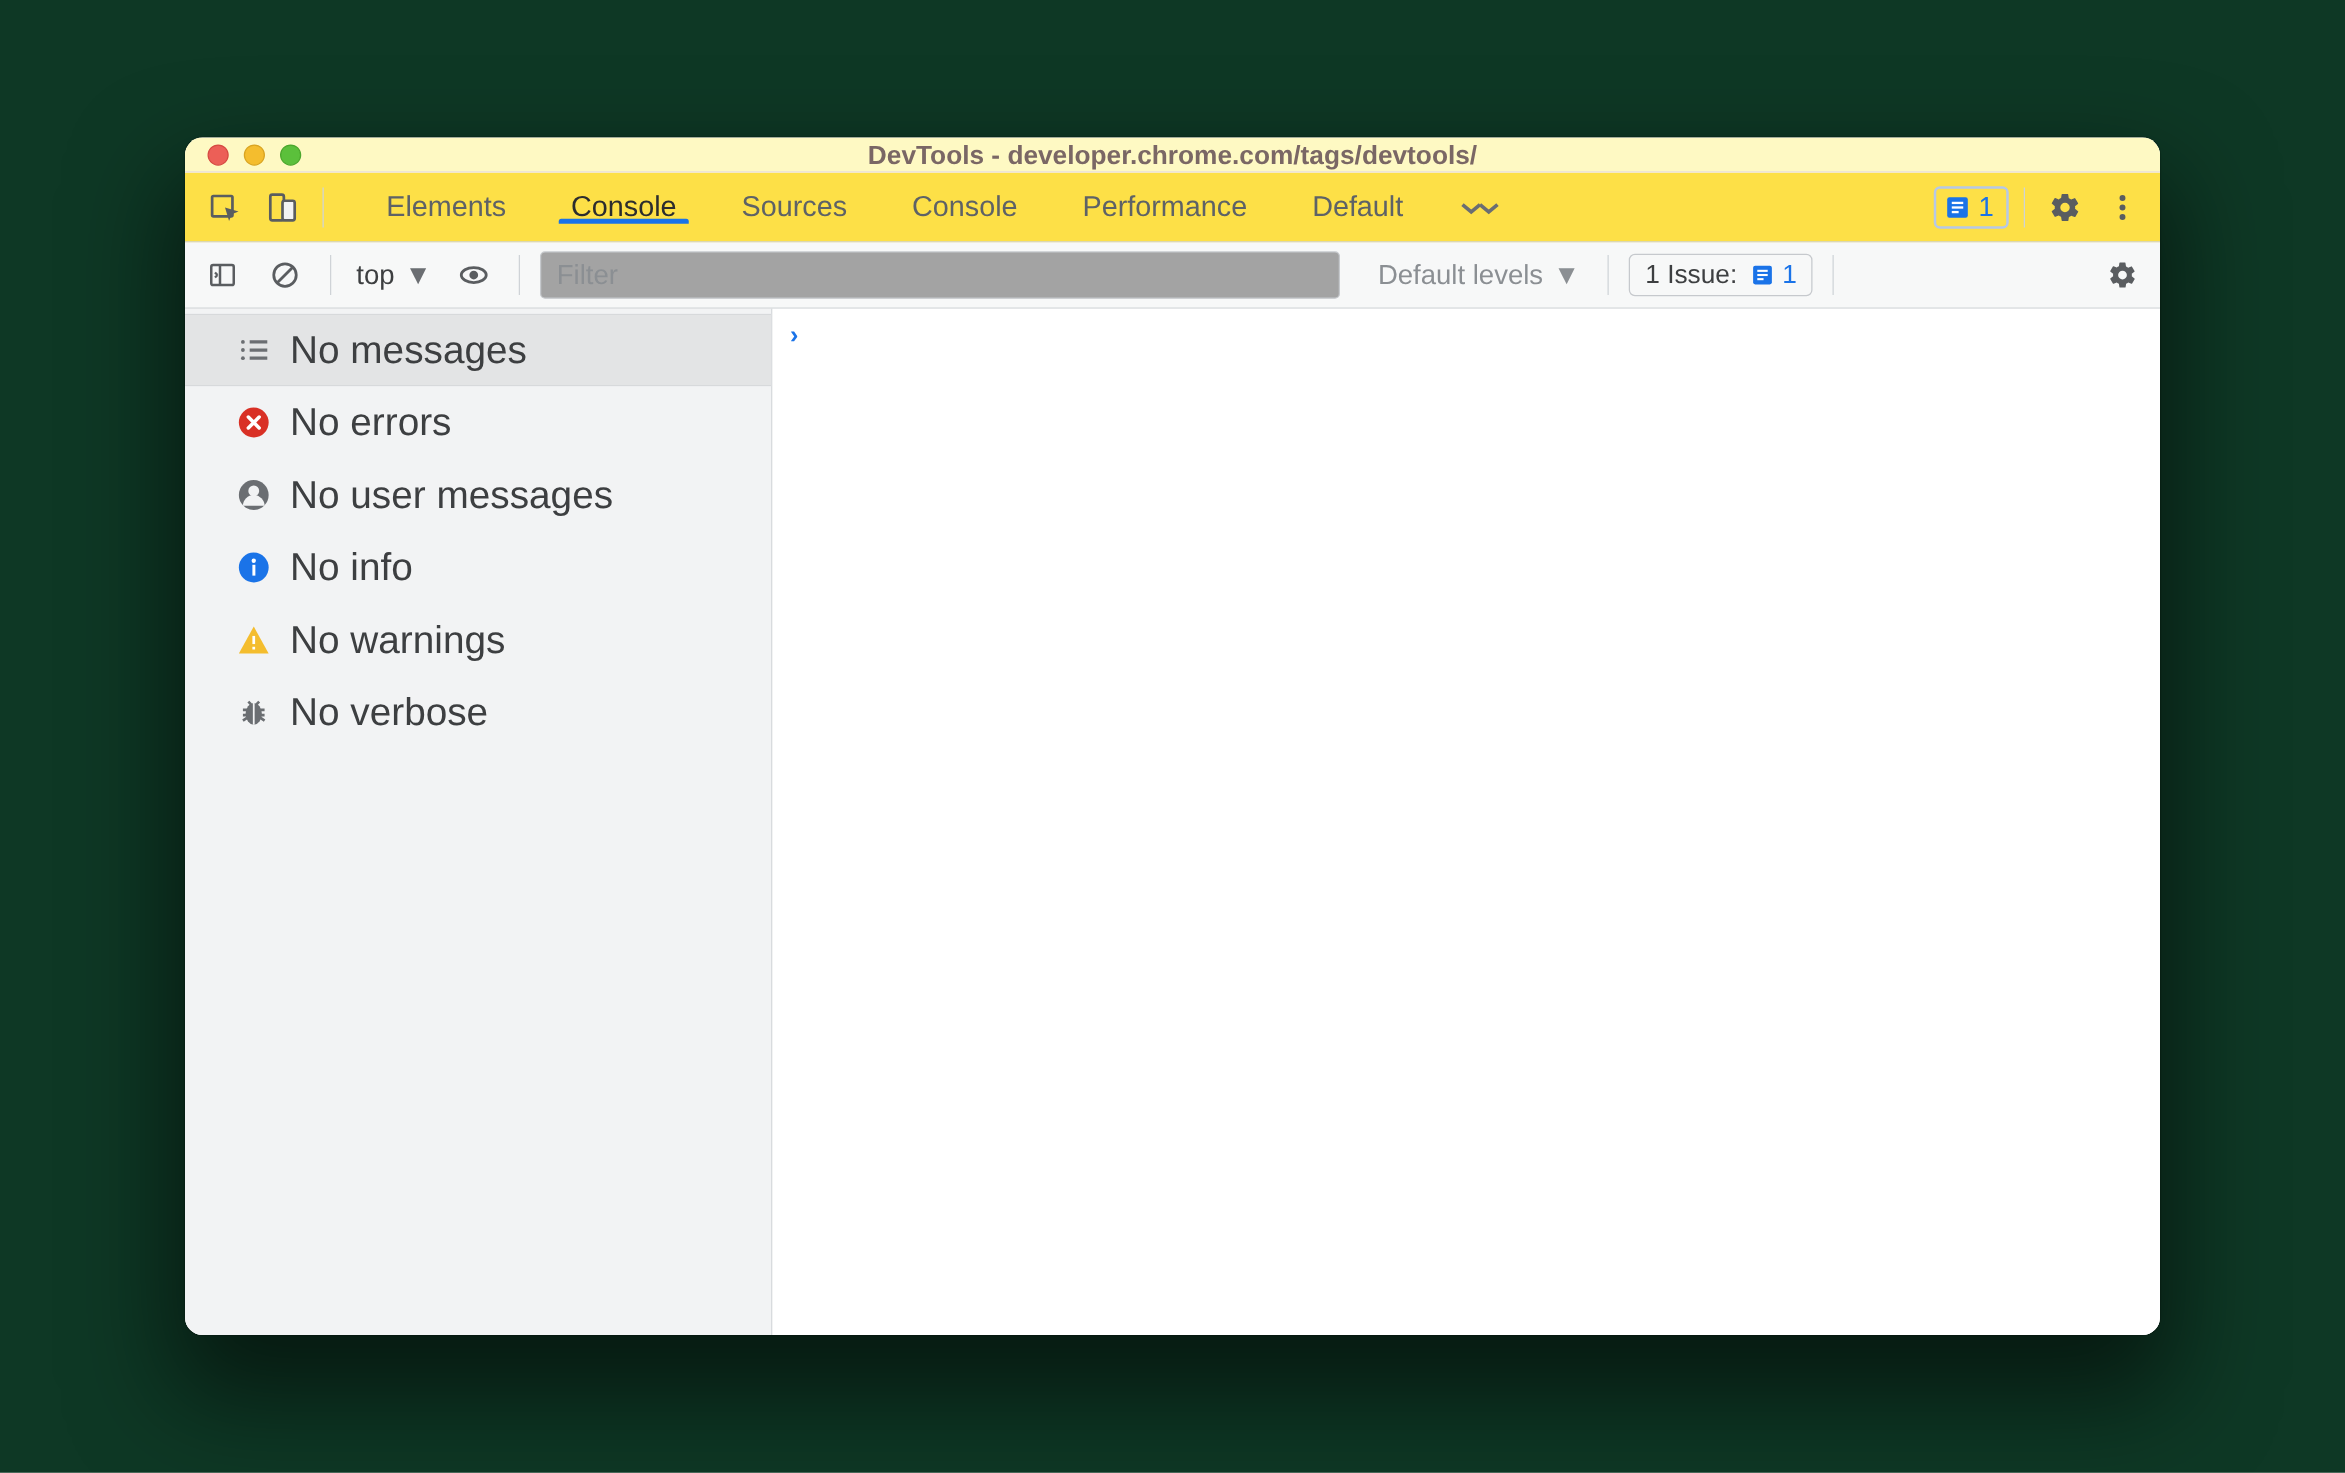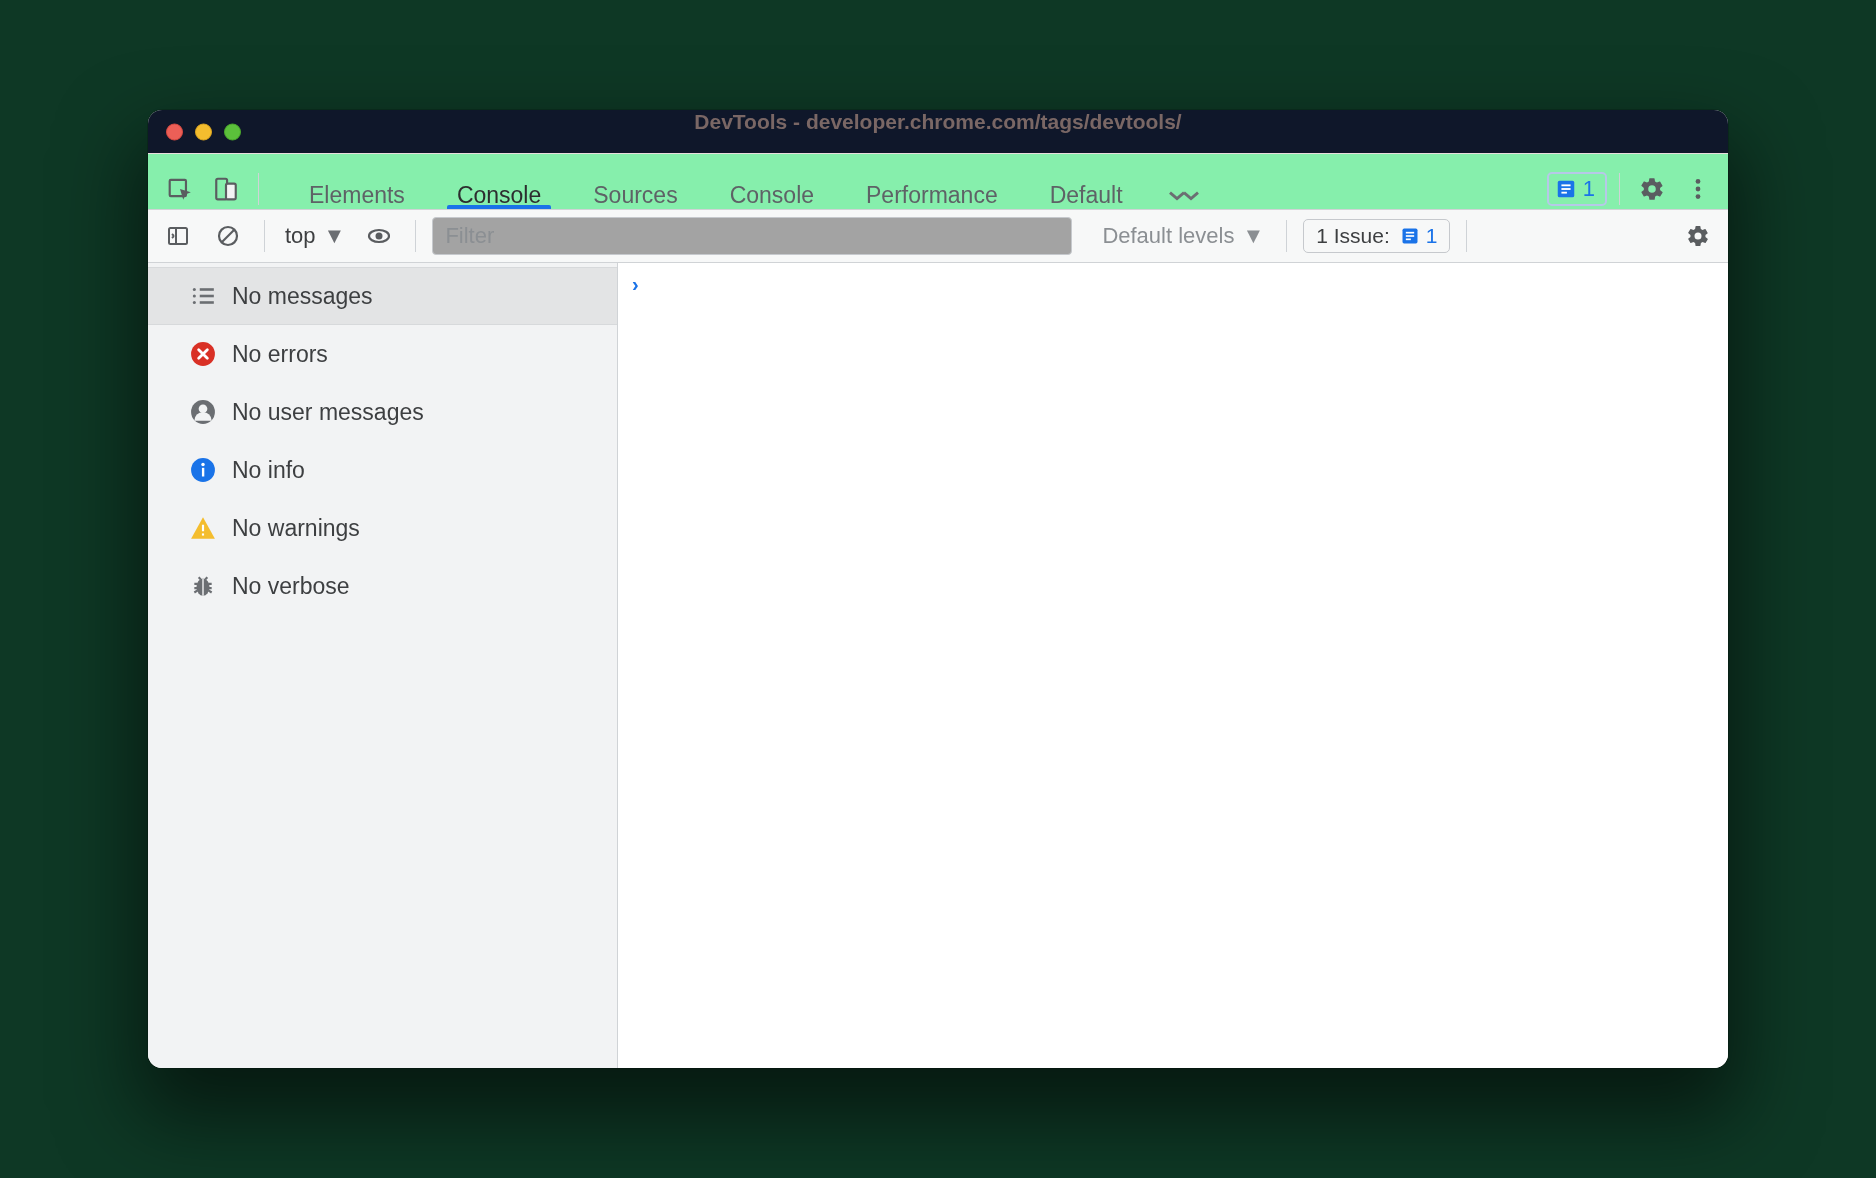--- a/index.html
+++ b/index.html
@@ -18,23 +18,23 @@
     height: 958px;
     background: #ffffff;
     border-radius: 14px;
     box-shadow: 0 40px 80px 10px rgba(0,0,0,0.55), 0 0 0 1px rgba(0,0,0,0.15);
     overflow: hidden;
     display: flex; flex-direction: column;
   }
 
   
   .titlebar {
-    height: 44px;
-    background: #0f172a;
-    display: flex; align-items: flex-start;
+    height: 28px;
+    background: #fef9c3;
+    display: flex; align-items: flex-end;
     position: relative;
     border-bottom: 1px solid #e9dedd;
   }
   .traffic-lights {
     display: flex; gap: 12px;
     position: absolute; left: 18px; top: 50%; transform: translateY(-50%);
   }
   .tl { width: 17px; height: 17px; border-radius: 50%; }
   .tl.red   { background: #ec5f57; border: 1px solid #d64a42; }
   .tl.yellow{ background: #f4bd2e; border: 1px solid #d9a420; }
@@ -42,23 +42,23 @@
   .title {
     margin: 0 auto;
     font-size: 21px;
     font-weight: 600;
     color: #7a6765;
   }
 
   
   .tabstrip {
     height: 56px;
-    background: #86efac;
+    background: #fde047;
     border-bottom: 1px solid #d0d3d6;
-    display: flex; align-items: flex-end;
+    display: flex; align-items: center;
     padding: 0 4px 0 10px;
     color: #555;
     font-size: 23px;
   }
   .tool-icons-left { display:flex; align-items:center; gap:6px; padding:0 10px 0 2px;}
   .iconbtn {
     width: 40px; height: 40px;
     display: flex; align-items: center; justify-content: center;
     color: #5a5d60; border-radius:4px; cursor:pointer;
   }
@@ -114,21 +114,21 @@
     padding:4px 12px; color:#3d3f41; font-size:21px;
   }
   .issues-inner { display:flex; align-items:center; gap:6px; color:#1a73e8; }
 
   
   .body {
     flex:1; display:flex; min-height:0;
   }
   .sidebar {
     width: 470px; background:#f2f3f4; border-right:1px solid #d0d3d6;
-    font-size:23px; color:#3d3f41;
+    font-size:31px; color:#3d3f41;
     padding-top:4px;
   }
   .side-item {
     display:flex; align-items:center; gap:16px;
     height:58px; padding:0 20px 0 42px; cursor:pointer;
   }
   .side-item.selected { background:#e3e4e5; box-shadow: inset 0 1px 0 #d7d9db, inset 0 -1px 0 #d7d9db;}
   .side-item .icon { width:26px; height:26px; display:flex; align-items:center; justify-content:center; }
   .side-item .icon svg { width:26px; height:26px; }
   .console-pane {

